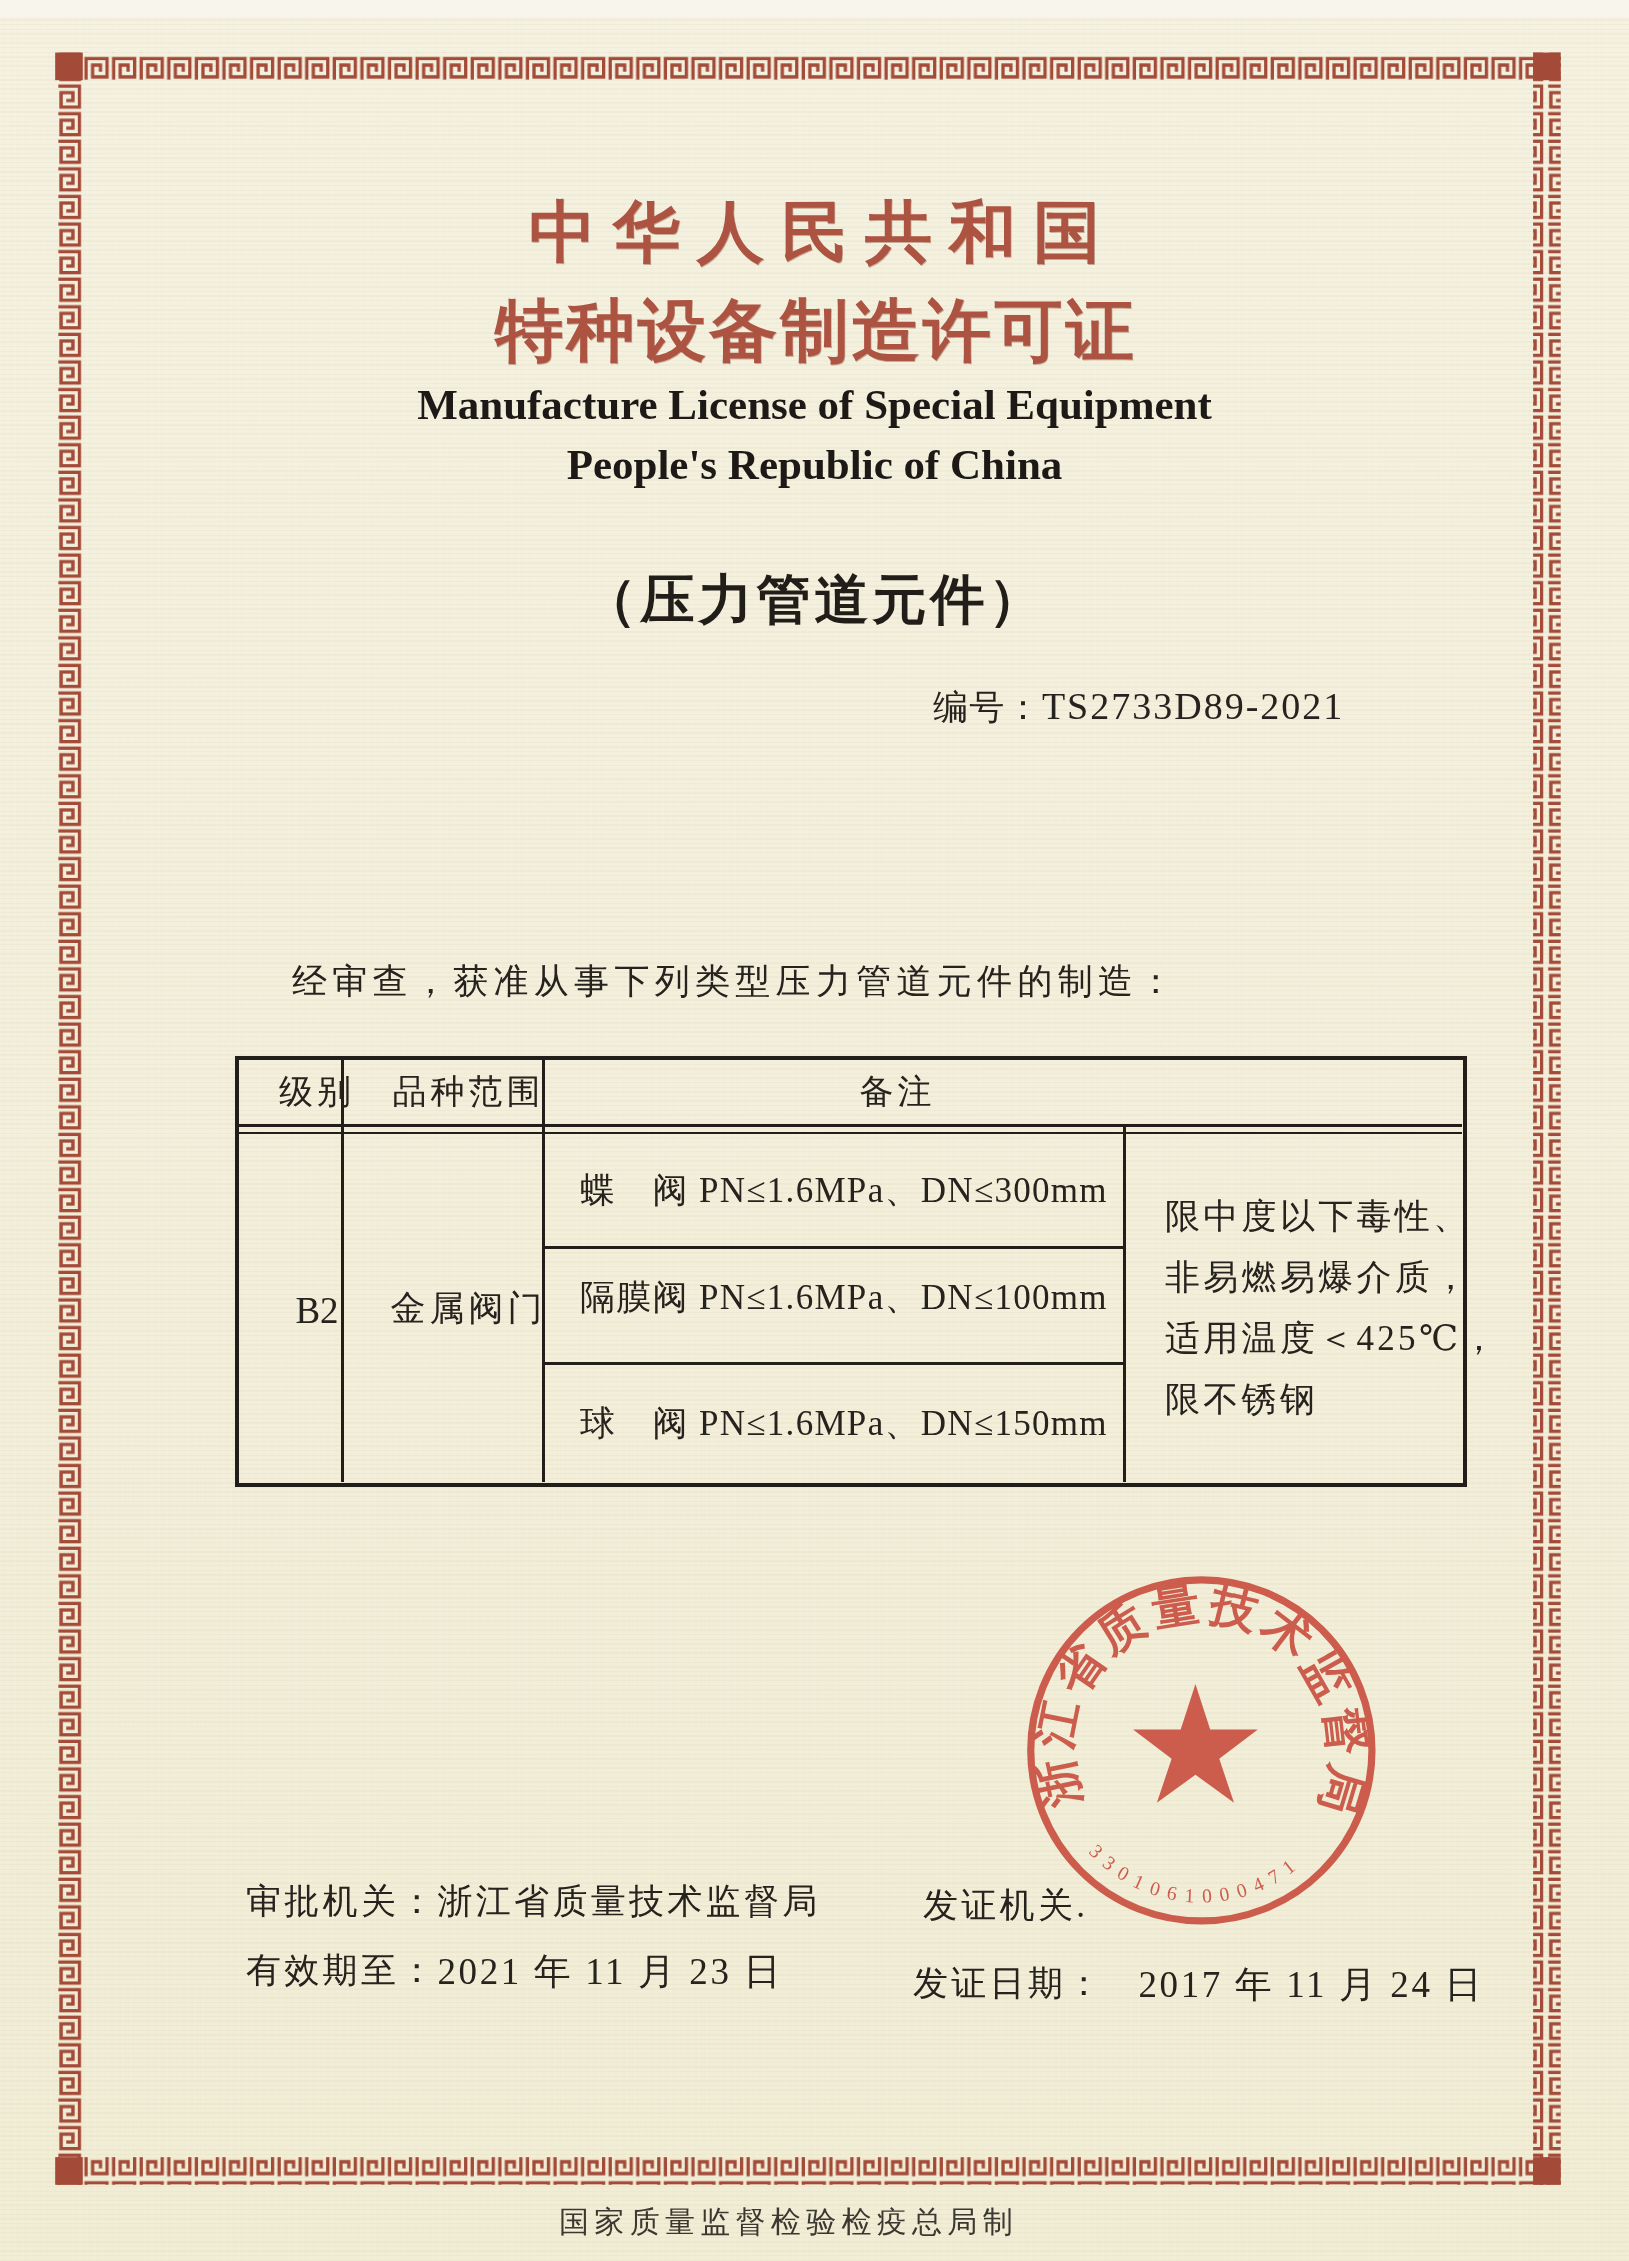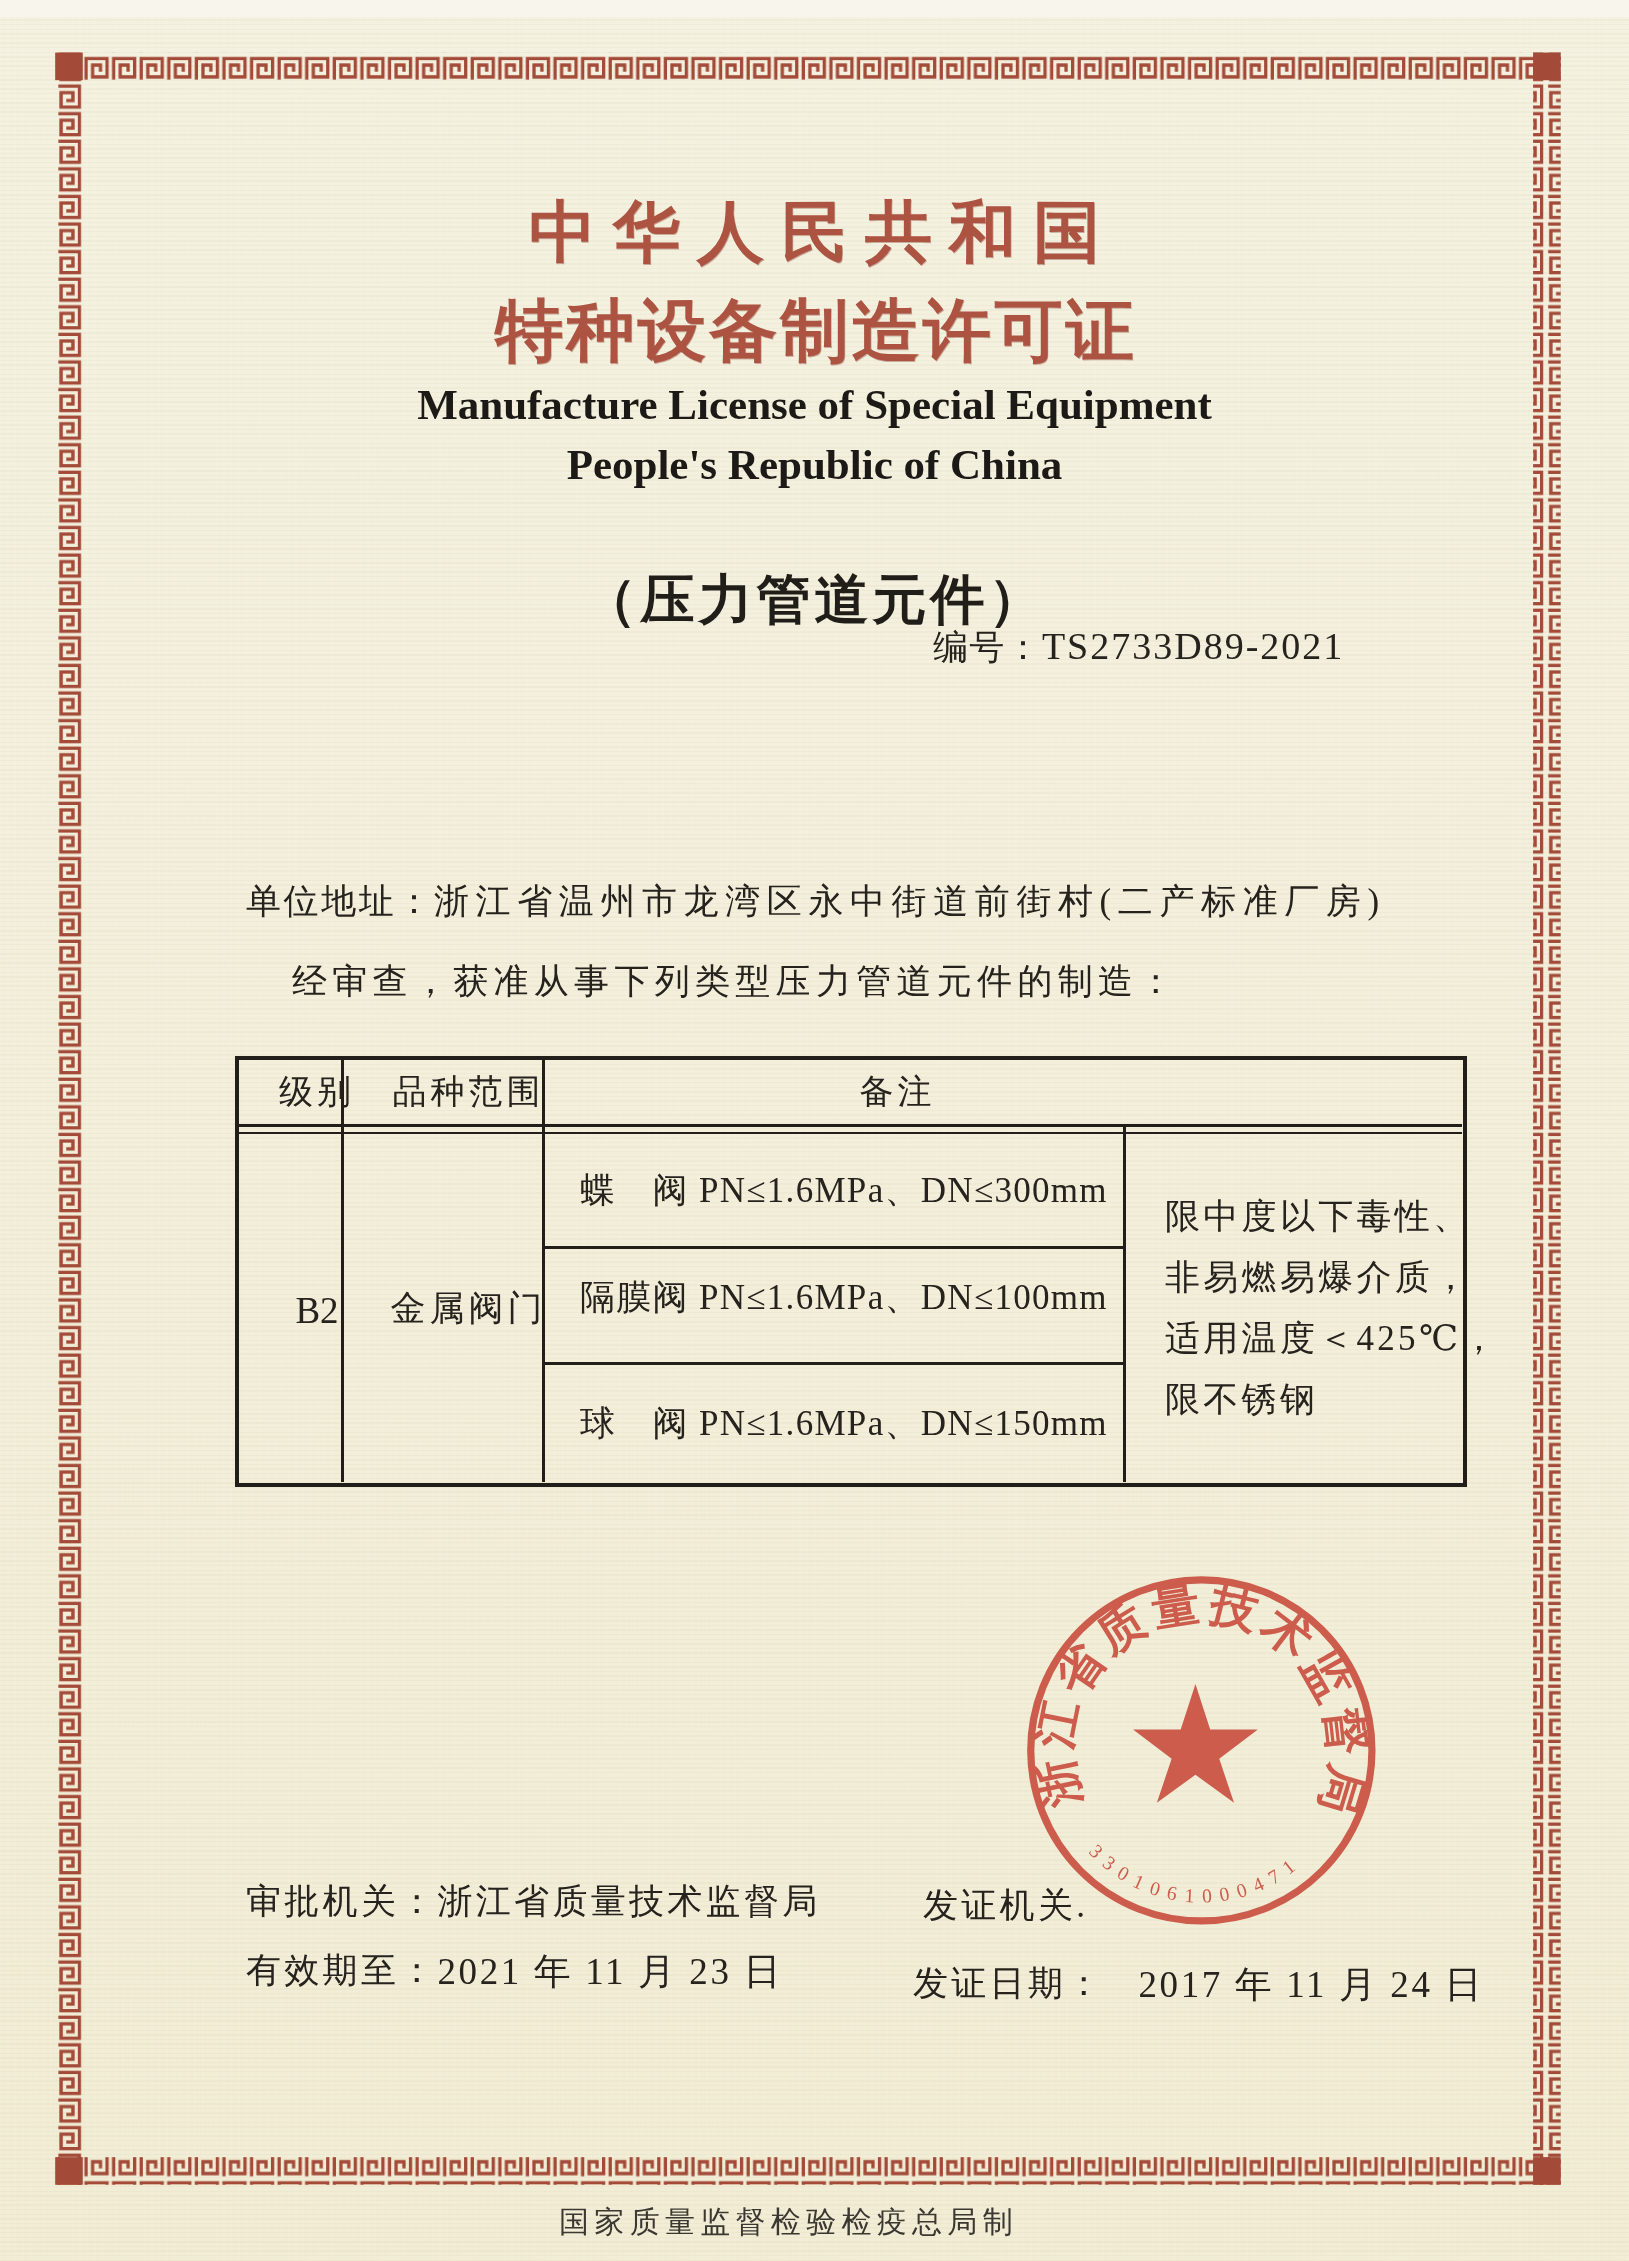--- a/index.html
+++ b/index.html
@@ -36,21 +36,21 @@
     position: absolute; left: 0; width: 1629px; text-align: center;
     color: #1c1916; font-weight: bold; margin: 0;
   }
   .title-en.l1 { top: 380px; font-size: 43px; }
   .title-en.l2 { top: 440px; font-size: 43px; }
   .subtitle {
     position: absolute; left: 0; top: 564px; width: 1629px; text-align: center;
     font-size: 54px; font-weight: 600; letter-spacing: 4px; color: #211d19; margin: 0; font-family: Liberation Serif, serif;
   }
   .license-no {
-    position: absolute; left: 933px; top: 624px; white-space: nowrap;
+    position: absolute; left: 933px; top: 684px; white-space: nowrap;
   }
   .license-no .lbl { font-size: 35px; letter-spacing: 1.3px; }
   .license-no .val { font-size: 38px; letter-spacing: 2px; font-weight: 500; }
 
   
   .field { position: absolute; white-space: nowrap; }
   .f-name { left: 246px; top: 786px; }
   .f-addr { left: 246px; top: 878px; }
   .f-stmt { left: 292px; top: 958px; font-size: 35px; letter-spacing: 5.3px; }
   .field .lbl { font-size: 35px; letter-spacing: 2.6px; }
@@ -136,23 +136,20 @@
   <h1 class="title-cn l2">特种设备制造许可证</h1>
   <h1 class="title-cn l1">中华人民共和国</h1>
   <h2 class="title-en l1">Manufacture License of Special Equipment</h2>
   <h2 class="title-en l2">People's Republic of China</h2>
   <h3 class="subtitle">（压力管道元件）</h3>
 
   <div class="license-no">
     <span class="lbl">编号：</span><span class="val">TS2733D89-2021</span>
   </div>
 
-  <div class="field f-addr">
-    <span class="lbl">单位地址：</span><span class="val">浙江省温州市龙湾区永中街道前街村(二产标准厂房)</span>
-  </div>
   <div class="field f-stmt">经审查，获准从事下列类型压力管道元件的制造：</div>
 
   <div class="lic-table">
     <div class="tline v1"></div>
     <div class="tline v2"></div>
     <div class="tline v3"></div>
     <div class="tline h-head"></div>
     <div class="tline h-head2"></div>
     <div class="tline h-r1"></div>
     <div class="tline h-r2"></div>

